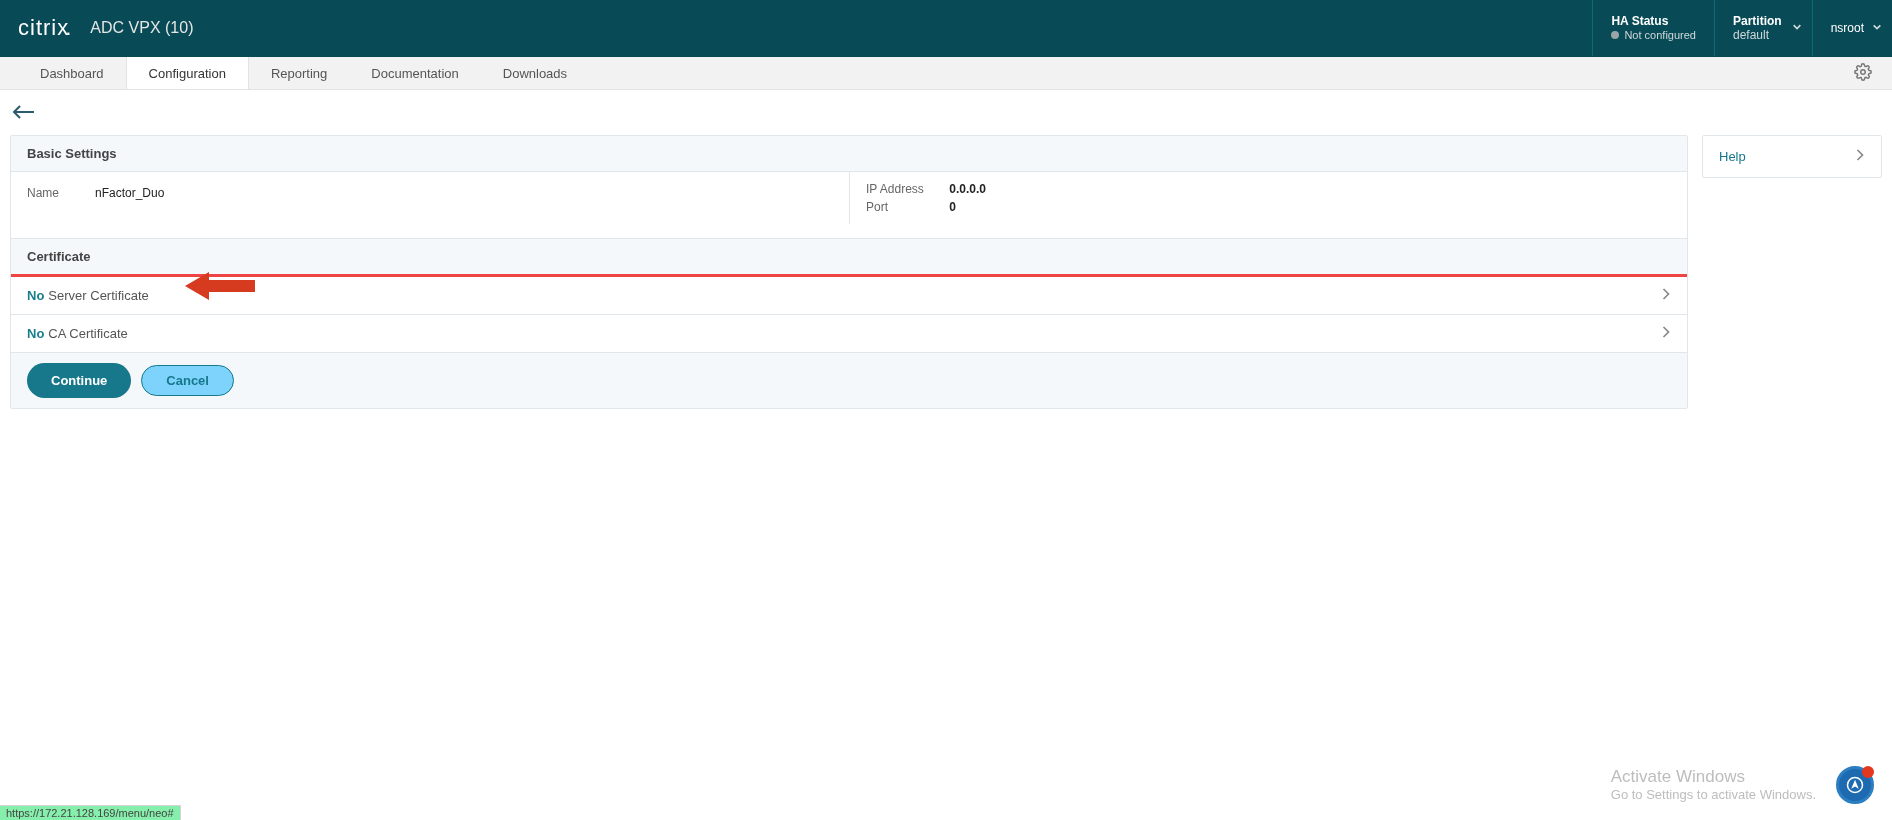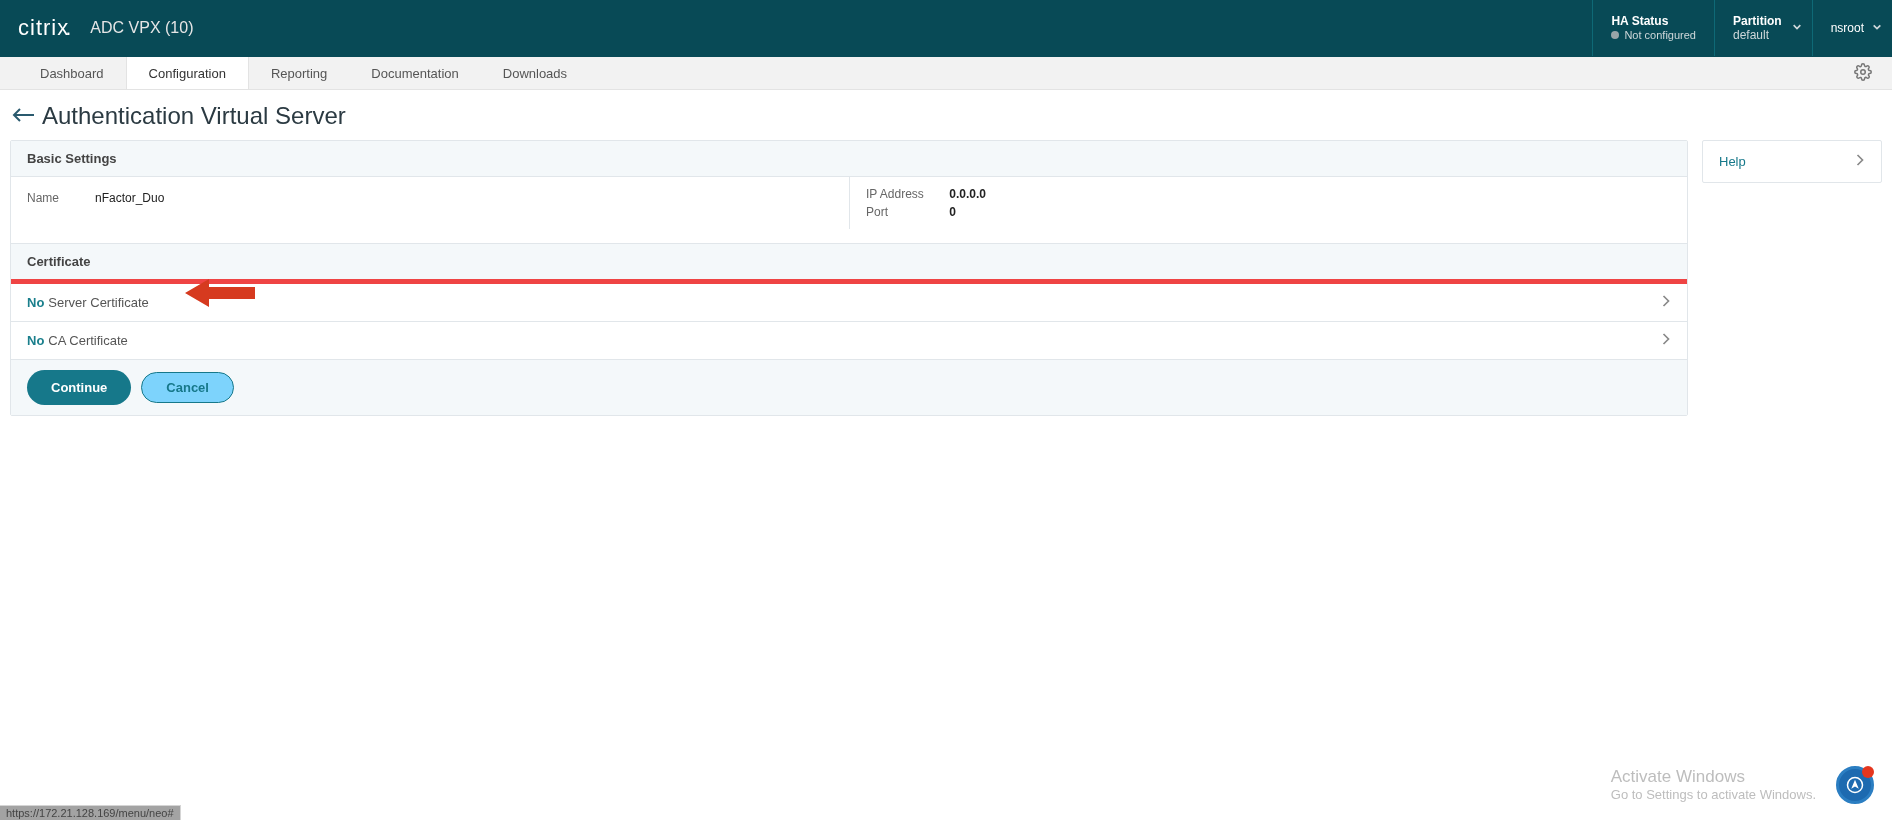--- a/index.html
+++ b/index.html
@@ -231,21 +231,21 @@
   }
 
   
   .section-header-cert {
     background: #f4f8fa;
     padding: 10px 16px;
     font-size: 13px;
     font-weight: 600;
     color: #444;
     border-top: 1px solid #e1e6ea;
-    border-bottom: 5px solid #ef4444;
+    border-bottom: 3px solid #ef4444;
     margin-top: 14px;
   }
   .cert-row {
     display: flex;
     align-items: center;
     padding: 10px 16px;
     border-bottom: 1px solid #e1e6ea;
     cursor: pointer;
     position: relative;
   }
@@ -365,21 +365,21 @@
     right: -3px;
     width: 12px;
     height: 12px;
     background: #e5361e;
     border-radius: 50%;
   }
   .statusbar-url {
     position: fixed;
     left: 0;
     bottom: 0;
-    background: #a3a3a3;
+    background: #86efac;
     border: 1px solid #d5d5d5;
     border-left: none;
     border-bottom: none;
     padding: 1px 6px;
     font-size: 11px;
     color: #444;
   }
 </style>
 </head>
 <body>
@@ -434,21 +434,20 @@
   </div>
 </div>
 
 <div class="page-title-row">
   <span>
     <svg class="back-arrow-svg" viewBox="0 0 24 20">
       <polyline points="8,4 2,10 8,16"></polyline>
       <line x1="2" y1="10" x2="22" y2="10"></line>
     </svg>
   </span>
-  <span class="page-title">Authentication Virtual Server</span>
 </div>
 
 <div class="content-row">
   <div class="main-col">
 
     <div class="section-header">Basic Settings</div>
 
     <div class="row-inner" style="border-bottom:none">
       <div class="details-left">
         <span class="lbl">Name</span>

